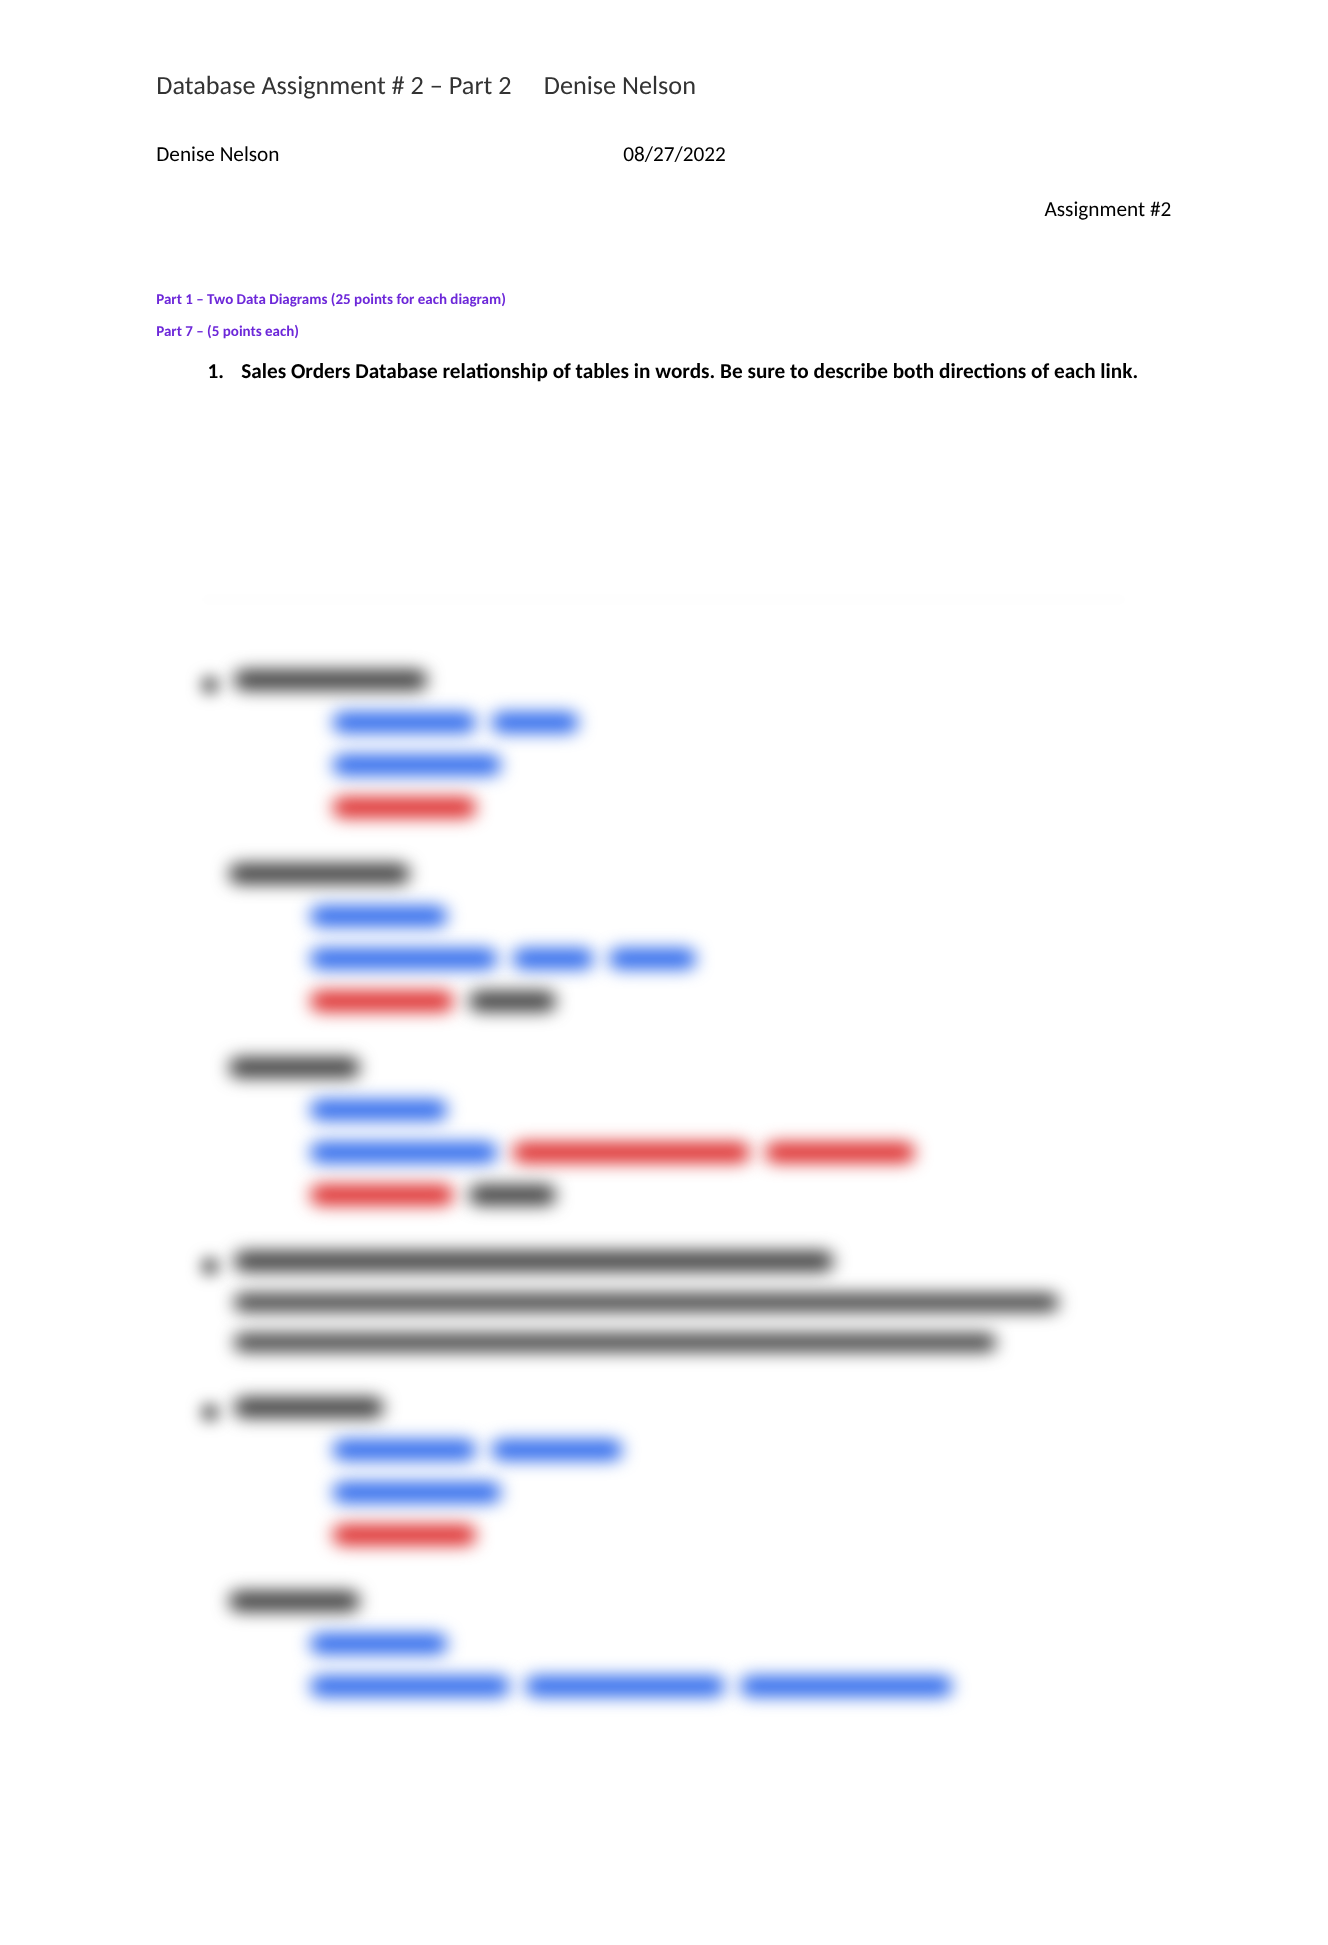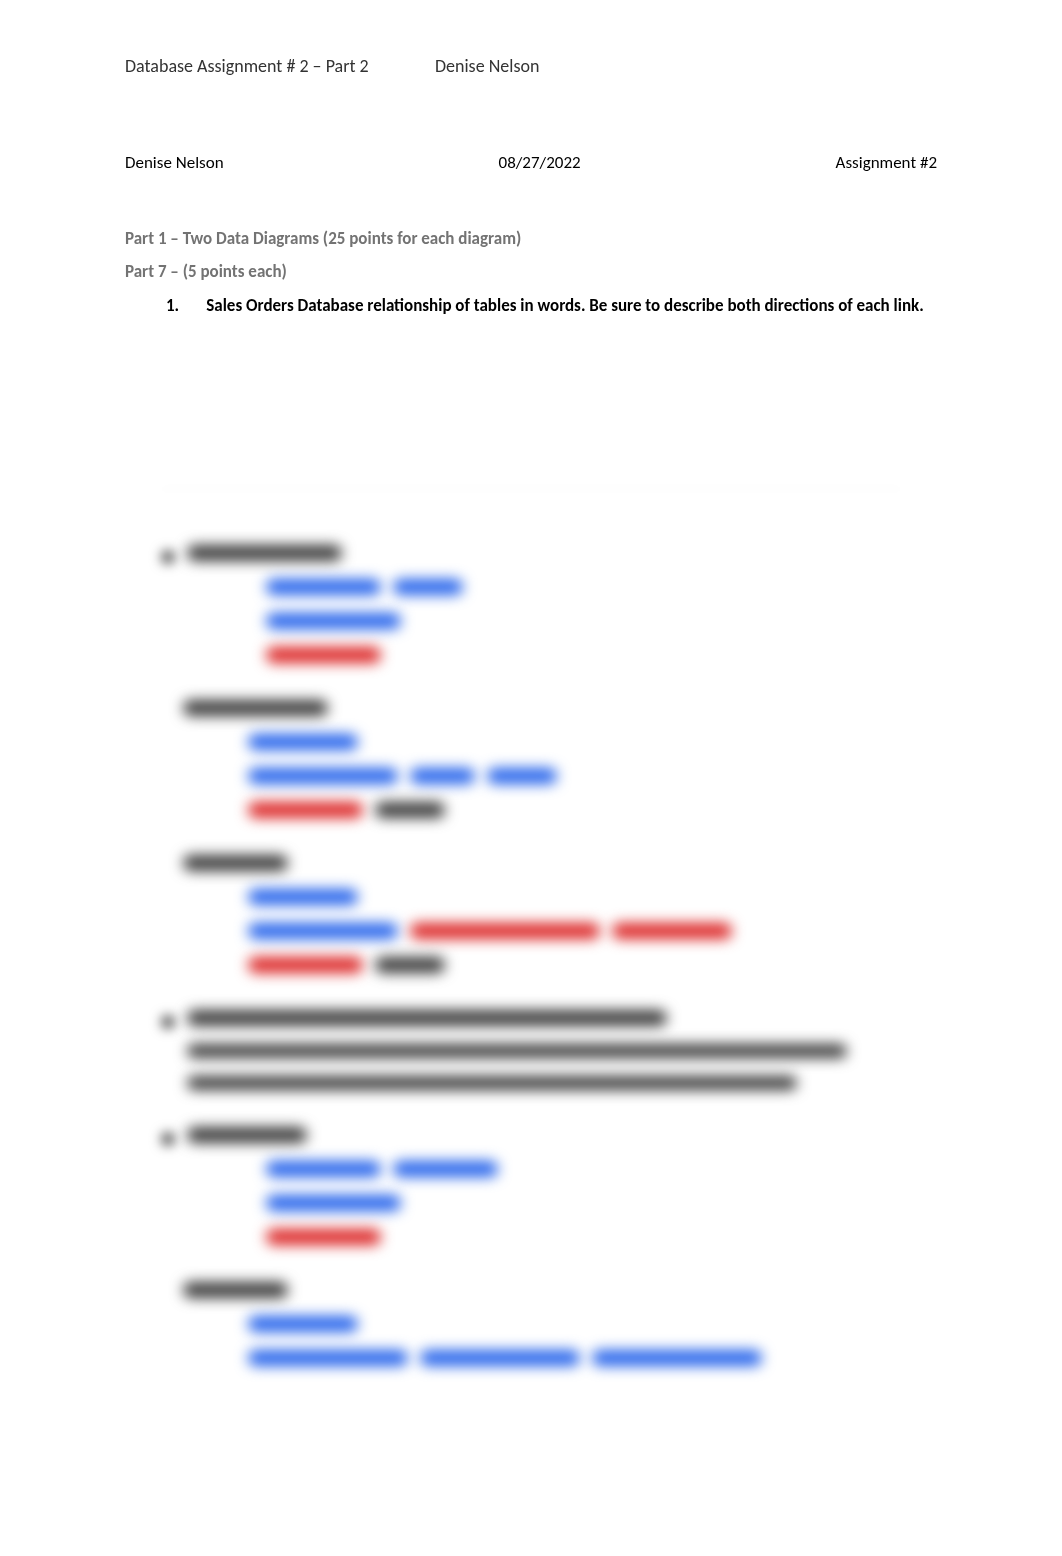--- a/index.html
+++ b/index.html
@@ -13,23 +13,23 @@
       background: #ffffff;
       width: 1062px;
       height: 1556px;
       color: #000000;
       padding: 55px 125px 60px 125px;
       position: relative;
     }
     
     .header {
       display: flex;
-      font-size: 18px;
+      font-size: 21px;
       color: #333;
-      margin-bottom: 75px;
+      margin-bottom: 32px;
     }
     
     .header-left {
       flex: 0 0 310px;
     }
     
     .header-center {
       flex: 1;
     }
     
@@ -45,34 +45,34 @@
       flex: 0 0 auto;
     }
     
     .meta-date {
       flex: 0 0 auto;
       padding-left: 20px;
     }
     
     .meta-assignment {
       flex: 0 0 auto;
+      margin-top: 44px;
     }
     
     .part-heading {
-      font-size: 17px;
+      font-size: 12px;
       font-weight: 700;
-      color: #737373;
+      color: #6d28d9;
       margin-bottom: 12px;
     }
     
     .ordered-list {
       list-style: decimal;
       padding-left: 58px;
       margin-top: 10px;
-      text-align: center;
     }
     
     .ordered-list li {
       font-size: 17px;
       font-weight: 700;
       color: #000;
       line-height: 1.4;
       padding-left: 10px;
       margin-bottom: 18px;
     }

